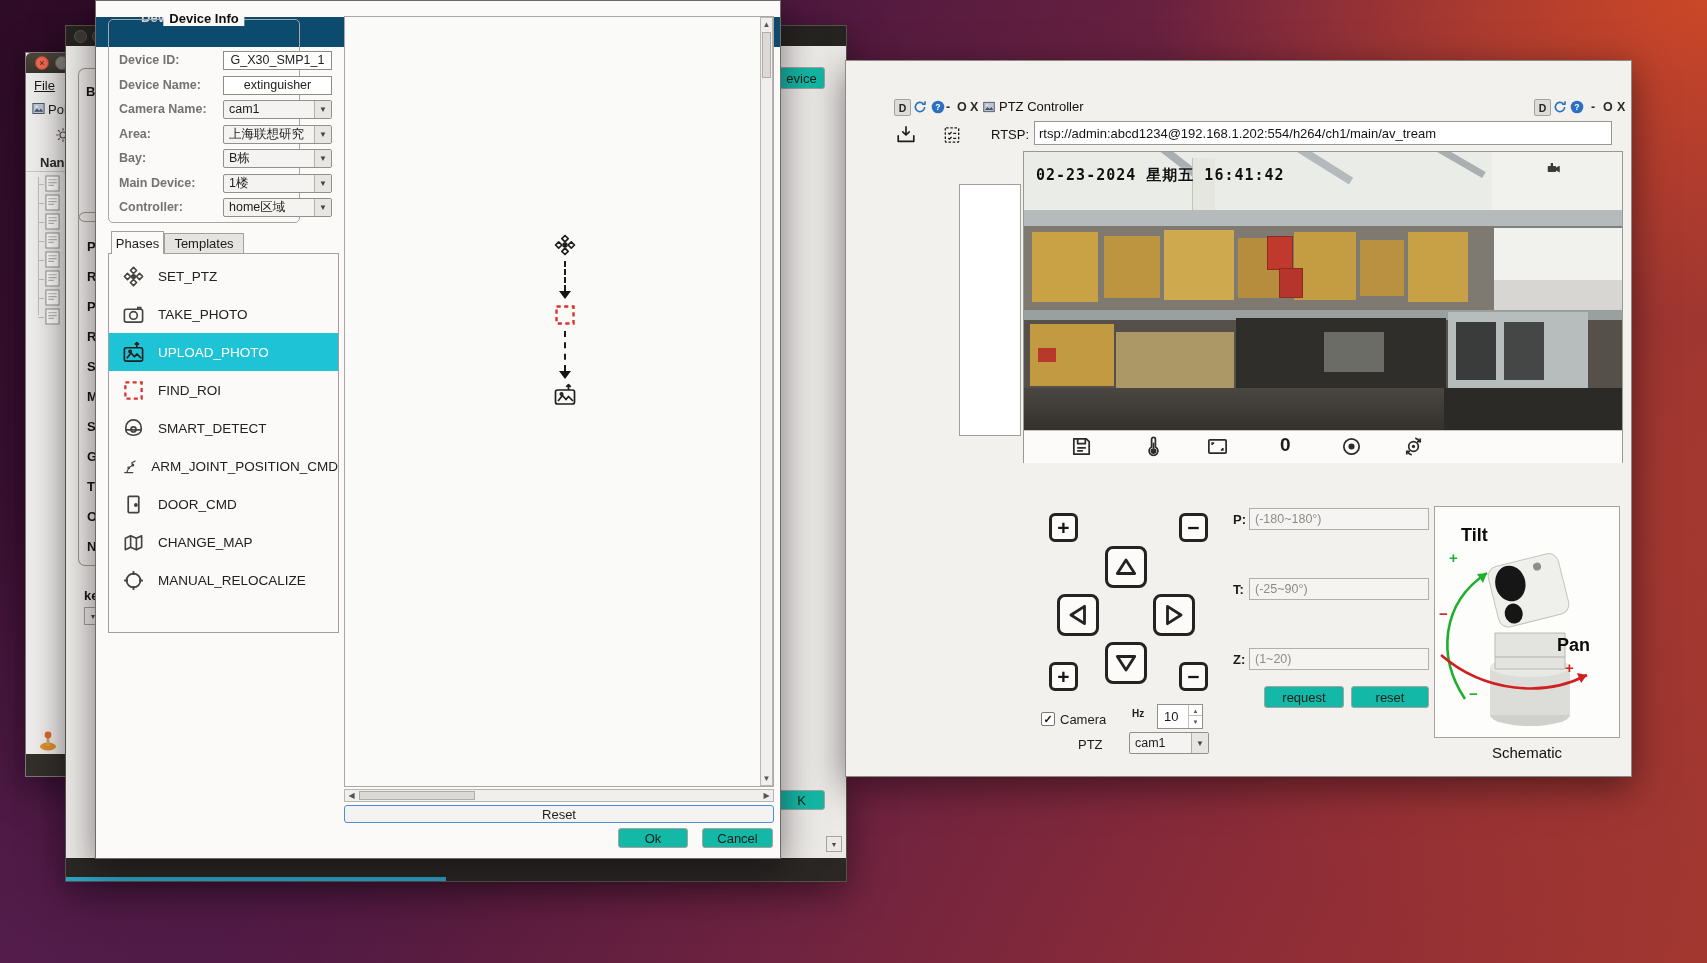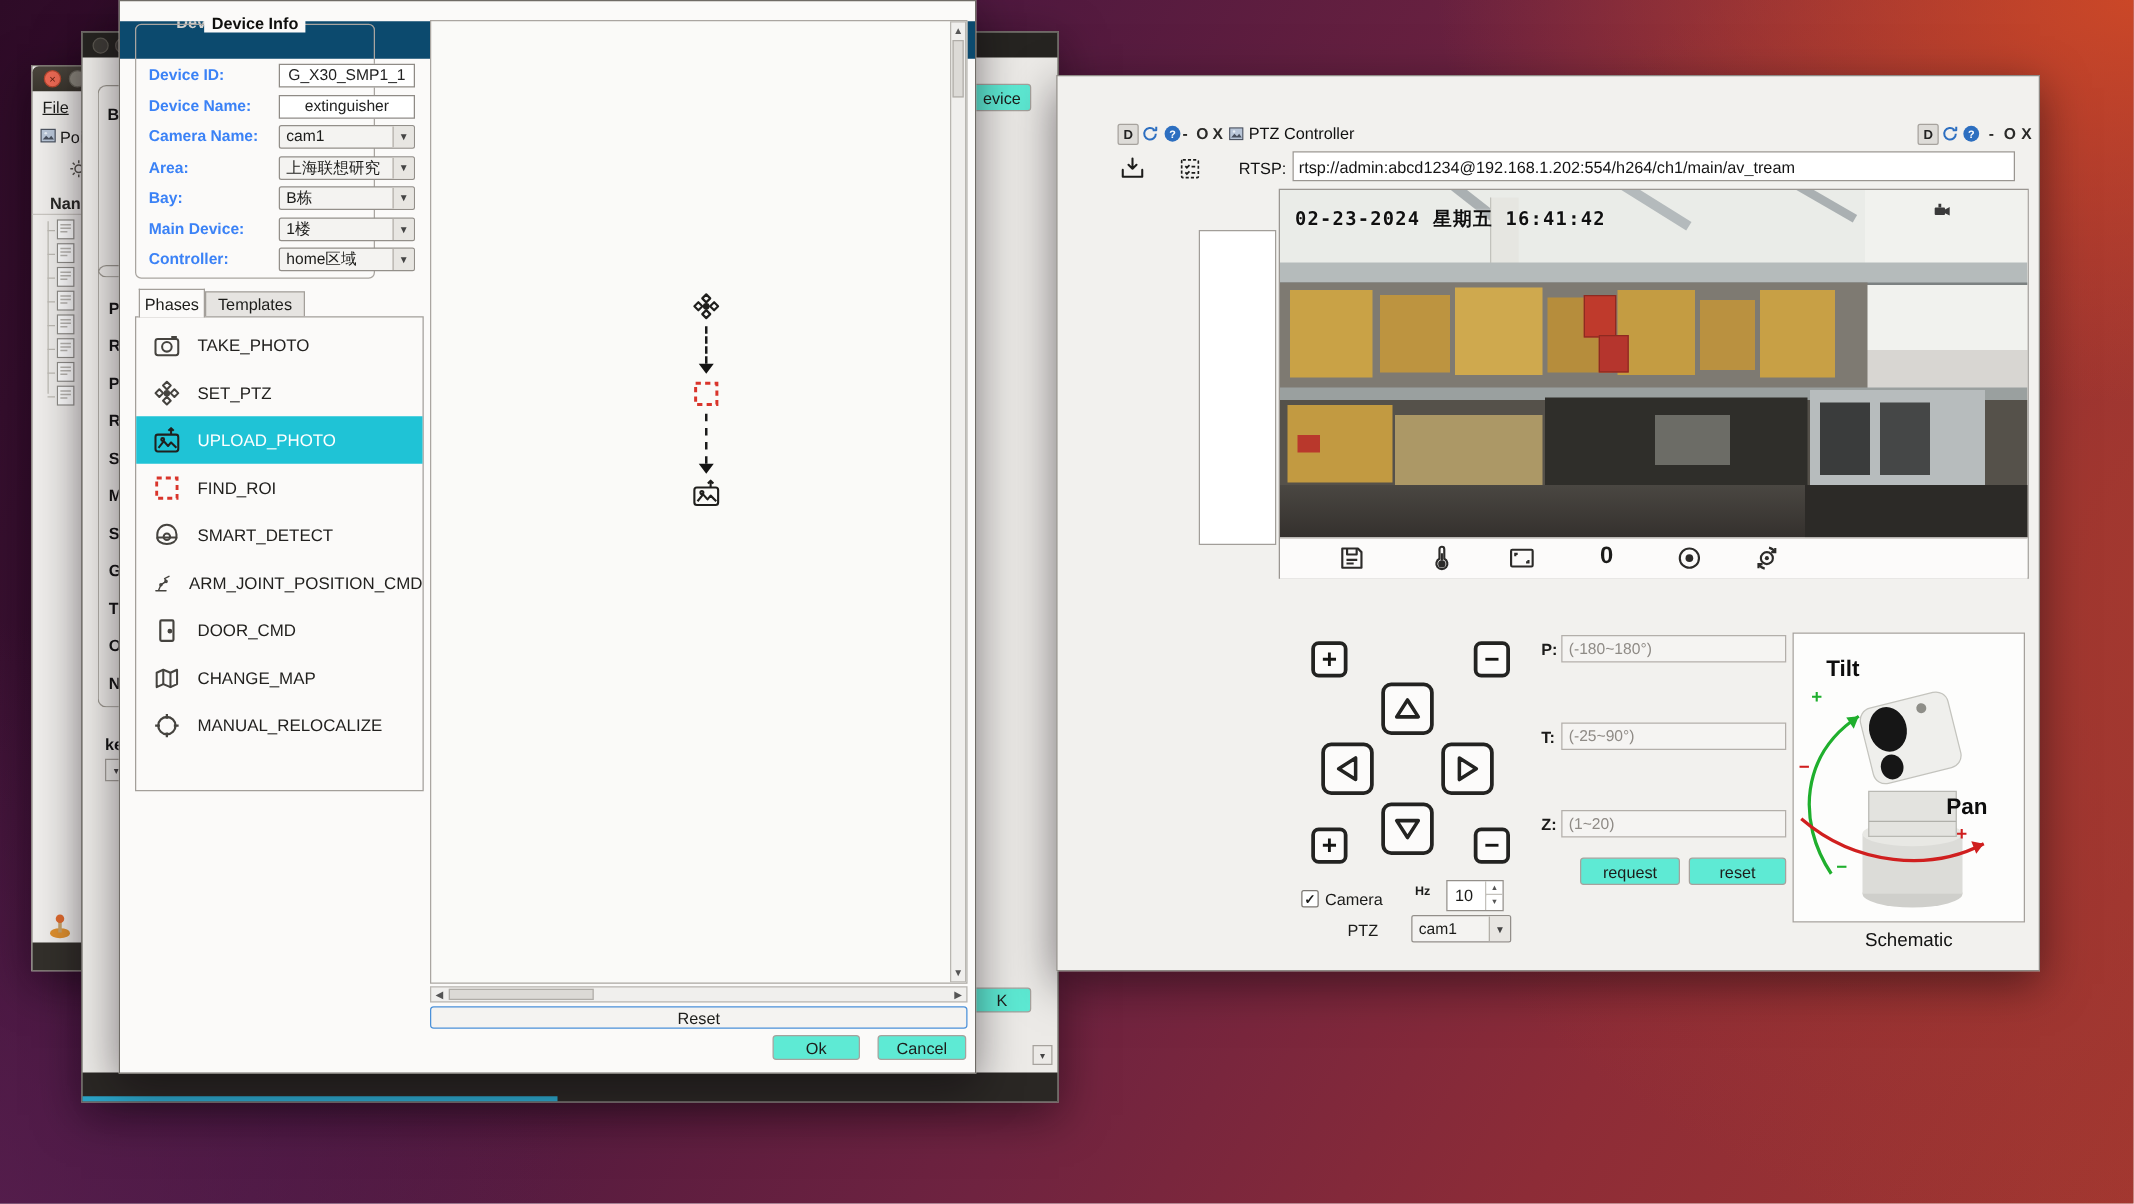--- a/index.html
+++ b/index.html
@@ -10,34 +10,34 @@
       radial-gradient(900px 520px at 100% 0%, rgba(209,74,38,.9), rgba(209,74,38,0) 62%),
       radial-gradient(1300px 900px at 112% 48%, #a63a2e, rgba(166,58,46,0) 66%),
       radial-gradient(1000px 900px at -8% 108%, #5a2052, rgba(90,32,82,0) 62%),
       linear-gradient(118deg,#2e0b27 0%,#4a173f 32%,#6f2340 58%,#8d2c37 78%,#a23730 100%);
   }
   .abs{position:absolute;}
   .win{position:absolute;box-shadow:0 10px 34px rgba(10,4,10,.5);}
   .icn{display:inline-flex;align-items:center;justify-content:center;}
   .icn svg{width:100%;height:100%;display:block;}
   
-  .qbtn{background:#5eead4;border:1px solid #a6a29d;border-radius:3px;font-size:13px;
+  .qbtn{background:#14b8a6;border:1px solid #a6a29d;border-radius:3px;font-size:13px;
         display:flex;align-items:center;justify-content:center;color:#1d1d1b;box-sizing:border-box;}
   .qinput{background:#fff;border:1px solid #8f8b86;box-sizing:border-box;font-size:12.5px;color:#222;
           display:flex;align-items:center;justify-content:center;overflow:hidden;white-space:nowrap;}
   .qcombo{background:#f4f3f1;border:1px solid #938f8a;border-radius:2px;box-sizing:border-box;
           display:flex;align-items:stretch;overflow:hidden;}
   .qcombo .v{flex:1;font-size:12.5px;padding-left:5px;display:flex;align-items:center;
              overflow:hidden;white-space:nowrap;}
   .qcombo .a{width:16px;background:#e8e6e2;border-left:1px solid #b3afa9;display:flex;
              align-items:center;justify-content:center;font-size:8px;color:#444;}
   
   .di-row{position:absolute;left:10px;width:213px;height:20px;display:flex;
           justify-content:space-between;align-items:center;}
-  .di-row .lbl{font-size:12.5px;font-weight:bold;color:#3b82f6;}
+  .di-row .lbl{font-size:12.5px;font-weight:bold;color:#737373;}
   .di-row .ctl{width:109px;height:19px;}
   .tab{position:absolute;box-sizing:border-box;font-size:13px;display:flex;
        align-items:center;justify-content:center;border:1px solid #a39f9a;}
   .phase-row{display:flex;align-items:center;height:38px;padding-left:13px;gap:13px;
              font-size:13.5px;color:#22211f;}
   .phase-row .icn{width:23px;height:23px;color:#45433f;}
   .phase-row.sel{background:var(--sel);color:#fff;align-items:center;}
   .scroll{background:#f0efed;border:1px solid #b9b6b1;box-sizing:border-box;position:absolute;}
   .sc-arrow{position:absolute;color:#555;font-size:8px;display:flex;align-items:center;justify-content:center;}
   .sc-thumb{position:absolute;background:#dcdad6;border:1px solid #b0ada8;box-sizing:border-box;}
@@ -488,42 +488,42 @@
     <div id="tabs">
         <div class="tab" style="left: 15px; width: 53px; top: 230px; height: 23px; background: rgb(251, 250, 249); border-bottom: none; z-index: 5;">Phases</div>
         <div class="tab" style="left: 68px; width: 80px; top: 232px; height: 21px; background: rgb(230, 228, 225);">Templates</div>
       </div>
 
     <div class="abs" style="left:12px;top:252px;width:231px;height:380px;border:1px solid #a39f9a;background:#fbfaf9;box-sizing:border-box;">
       <div id="phase-list" style="position:absolute;left:0;top:3px;width:100%;">
           <div class="phase-row">
             <span class="icn">
               <svg viewBox="0 0 24 24">
-                <g fill="none" stroke="currentColor" stroke-width="1.7">
-                  <rect x="2.5" y="6.5" width="19" height="13.5" rx="2"></rect>
-                  <circle cx="12" cy="13" r="4"></circle>
-                  <path d="M16.5 6.5V4.8h3v1.7"></path>
-                </g>
-              </svg>
-            </span>
-            <span>TAKE_PHOTO</span>
-          </div>
-          <div class="phase-row">
-            <span class="icn">
-              <svg viewBox="0 0 24 24">
                 <g fill="none" stroke="currentColor" stroke-width="1.7" stroke-linejoin="round">
                   <path d="M12 2.5l3.2 3.2L12 8.9 8.8 5.7z"></path>
                   <path d="M12 15.1l3.2 3.2L12 21.5l-3.2-3.2z"></path>
                   <path d="M2.5 12l3.2-3.2L8.9 12l-3.2 3.2z"></path>
                   <path d="M15.1 12l3.2-3.2L21.5 12l-3.2 3.2z"></path>
                 </g>
                 <circle cx="12" cy="12" r="2.7" fill="currentColor"></circle>
               </svg>
             </span>
             <span>SET_PTZ</span>
+          </div>
+          <div class="phase-row">
+            <span class="icn">
+              <svg viewBox="0 0 24 24">
+                <g fill="none" stroke="currentColor" stroke-width="1.7">
+                  <rect x="2.5" y="6.5" width="19" height="13.5" rx="2"></rect>
+                  <circle cx="12" cy="13" r="4"></circle>
+                  <path d="M16.5 6.5V4.8h3v1.7"></path>
+                </g>
+              </svg>
+            </span>
+            <span>TAKE_PHOTO</span>
           </div>
           <div class="phase-row sel">
             <span class="icn" style="color: rgb(32, 32, 30);">
               <svg viewBox="0 0 24 24">
                 <g fill="none" stroke="currentColor" stroke-width="1.7" stroke-linejoin="round">
                   <rect x="2.5" y="7" width="19" height="14" rx="2"></rect>
                   <path d="M5 18l4.5-5.5 3.5 4 2.5-3L20 18"></path>
                   <circle cx="8.5" cy="11" r="1.2"></circle>
                   <path d="M15.5 7V1.8M13.3 3.8l2.2-2.2 2.2 2.2"></path>
                 </g>

